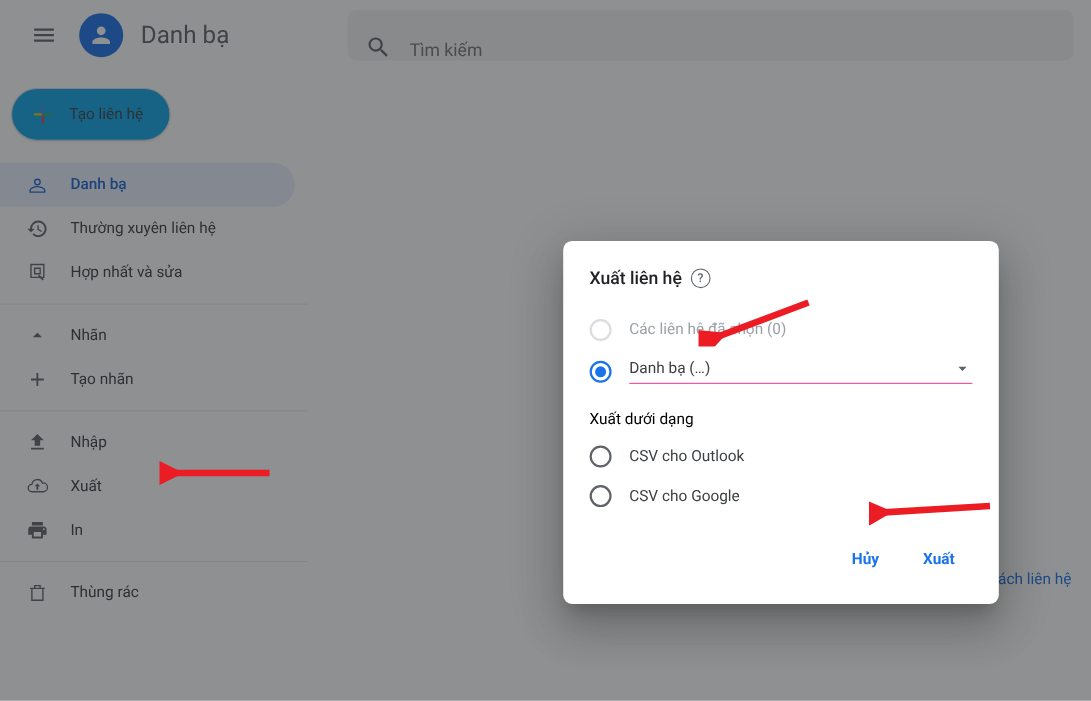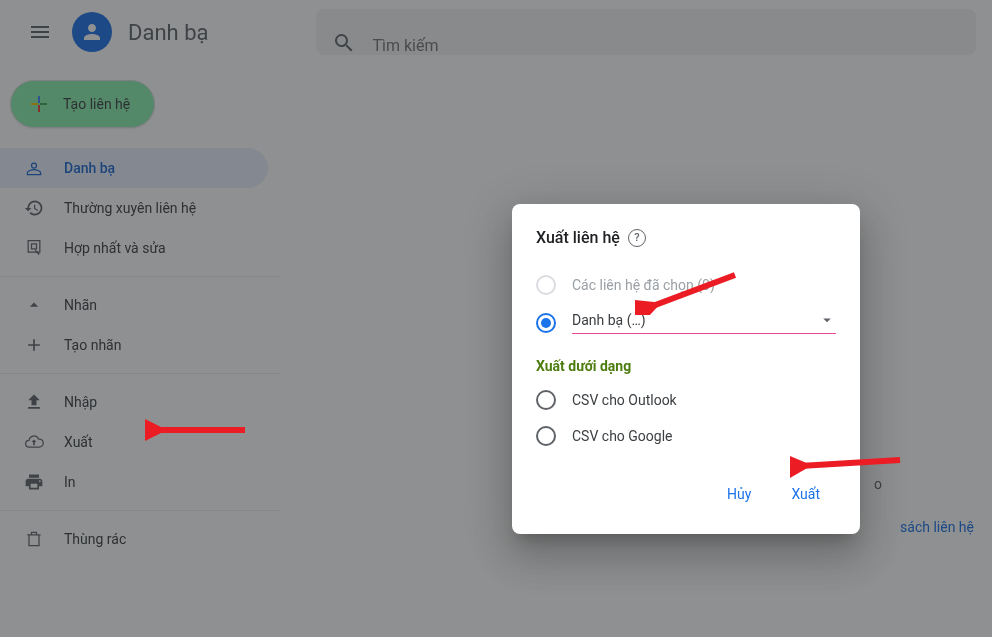--- a/index.html
+++ b/index.html
@@ -5,41 +5,41 @@
   * { box-sizing: border-box; margin: 0; padding: 0; font-family: 'Google Sans', Roboto, Arial, sans-serif; }
   body { width: 992px; height: 637px; overflow: hidden; background: #fff; position: relative; }
   .overlay { position: absolute; inset: 0; background: rgba(32,33,36,0.5); z-index: 50; }
   .header { display: flex; align-items: center; height: 64px; padding: 0 16px; gap: 8px; }
   .menu-btn { width: 48px; height: 48px; display: flex; align-items: center; justify-content: center; border-radius: 50%; cursor: pointer; }
   .logo-circle { width: 40px; height: 40px; background: #1a73e8; border-radius: 50%; display: flex; align-items: center; justify-content: center; margin-right: 8px; }
   .app-title { font-size: 22px; color: #5f6368; font-weight: 400; }
   .search-bar { flex: 1; margin-left: 100px; height: 46px; background: #f1f3f4; border-radius: 8px; display: flex; align-items: flex-end; padding: 0 16px; gap: 16px; }
   .search-input { border: none; background: transparent; font-size: 16px; color: #5f6368; outline: none; flex: 1; }
   .sidebar { width: 280px; padding-top: 8px; }
-  .create-btn { margin: 8px 0 20px 10px; height: 48px; padding: 0 24px 0 16px; border: 1px solid #dadce0; border-radius: 24px; background: #86efac; display: inline-flex; align-items: center; gap: 12px; font-size: 14px; color: #3c4043; cursor: pointer; box-shadow: 0 1px 2px rgba(60,64,67,0.1); }
+  .create-btn { margin: 8px 0 20px 10px; height: 48px; padding: 0 24px 0 16px; border: 1px solid #dadce0; border-radius: 24px; background: #0ea5e9; display: inline-flex; align-items: center; gap: 12px; font-size: 14px; color: #3c4043; cursor: pointer; box-shadow: 0 1px 2px rgba(60,64,67,0.1); }
   .plus-icon { width: 24px; height: 24px; }
   .nav-list { list-style: none; }
   .nav-item { height: 40px; display: flex; align-items: center; padding: 0 12px 0 24px; gap: 20px; font-size: 14px; color: #3c4043; cursor: pointer; border-radius: 0 20px 20px 0; margin-right: 12px; }
   .nav-item.active { background: #e8f0fe; color: #1967d2; font-weight: 500; }
   .nav-item .icon { width: 20px; height: 20px; display: flex; align-items: center; justify-content: center; color: #5f6368; }
   .nav-item.active .icon { color: #1967d2; }
   .divider { height: 1px; background: #e8eaed; margin: 8px 0; }
-  .dialog { position: absolute; left: 512px; top: 204px; width: 348px; background: #fff; border-radius: 8px; box-shadow: 0 11px 15px -7px rgba(0,0,0,0.2), 0 24px 38px 3px rgba(0,0,0,0.14), 0 9px 46px 8px rgba(0,0,0,0.12); z-index: 100; padding: 24px; }
+  .dialog { position: absolute; left: 512px; top: 219px; width: 396px; background: #fff; border-radius: 8px; box-shadow: 0 11px 15px -7px rgba(0,0,0,0.2), 0 24px 38px 3px rgba(0,0,0,0.14), 0 9px 46px 8px rgba(0,0,0,0.12); z-index: 100; padding: 24px; }
   .dialog-title { font-size: 16px; color: #202124; font-weight: 500; margin-bottom: 20px; display: flex; align-items: center; gap: 8px; }
   .help-icon { width: 18px; height: 18px; border: 1.5px solid #5f6368; border-radius: 50%; display: inline-flex; align-items: center; justify-content: center; font-size: 11px; color: #5f6368; }
   .radio-row { display: flex; align-items: center; gap: 16px; padding: 8px 0; font-size: 14px; color: #3c4043; cursor: pointer; }
   .radio-row.disabled { color: #9aa0a6; cursor: default; }
   .radio { width: 20px; height: 20px; border: 2px solid #5f6368; border-radius: 50%; display: flex; align-items: center; justify-content: center; flex-shrink: 0; }
   .radio.disabled { border-color: #dadce0; }
   .radio.selected { border-color: #1a73e8; }
   .radio.selected::after { content: ''; width: 10px; height: 10px; background: #1a73e8; border-radius: 50%; }
   .dropdown-row { display: flex; align-items: center; justify-content: space-between; border-bottom: 1px solid #ec4899; padding-bottom: 4px; flex: 1; margin-left: 0; }
-  .section-title { font-size: 14px; font-weight: 700; color: #4d7c0f; margin-top: 16px; margin-bottom: 8px; }
+  .section-title { font-size: 14px; font-weight: 400; color: #000000; margin-top: 16px; margin-bottom: 8px; }
   .dialog-actions { display: flex; justify-content: flex-end; gap: 8px; margin-top: 24px; }
-  .text-btn { padding: 8px 16px; font-size: 14px; font-weight: 400; color: #1a73e8; background: none; border: none; cursor: pointer; border-radius: 4px; }
+  .text-btn { padding: 8px 16px; font-size: 14px; font-weight: 700; color: #1a73e8; background: none; border: none; cursor: pointer; border-radius: 4px; }
   .arrow { position: absolute; z-index: 200; pointer-events: none; }
   .arrow svg { display: block; }
   .link-text { color: #1a73e8; font-size: 14px; position: absolute; right: 18px; top: 518px; text-align: left; line-height: 1.4; }
   .ghost-o { position: absolute; right: 110px; top: 476px; font-size: 14px; color: #5f6368; }
 </style>
 </head>
 <body>
 
 <div class="header">
   <div class="menu-btn">

